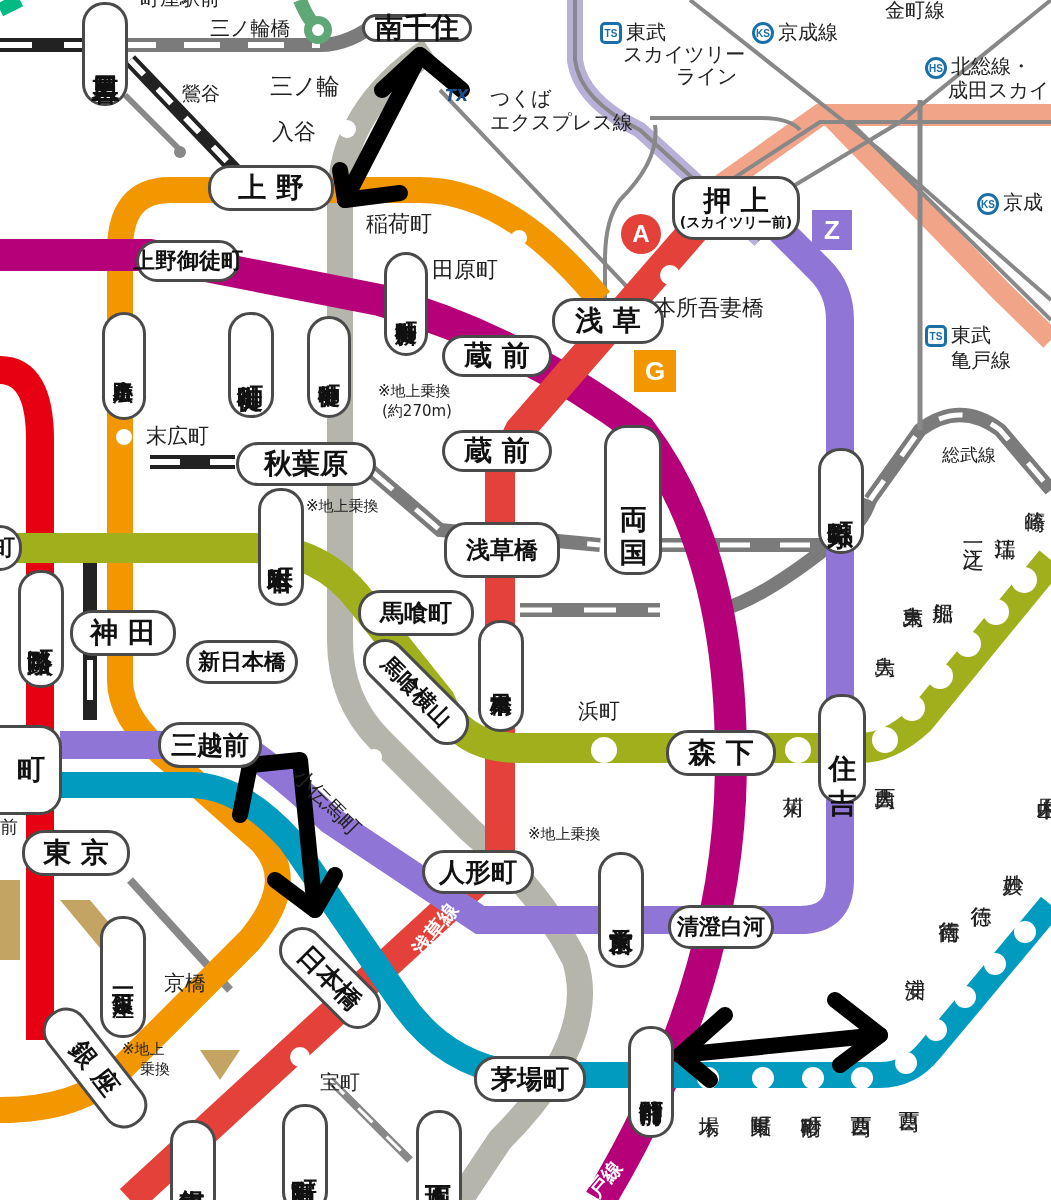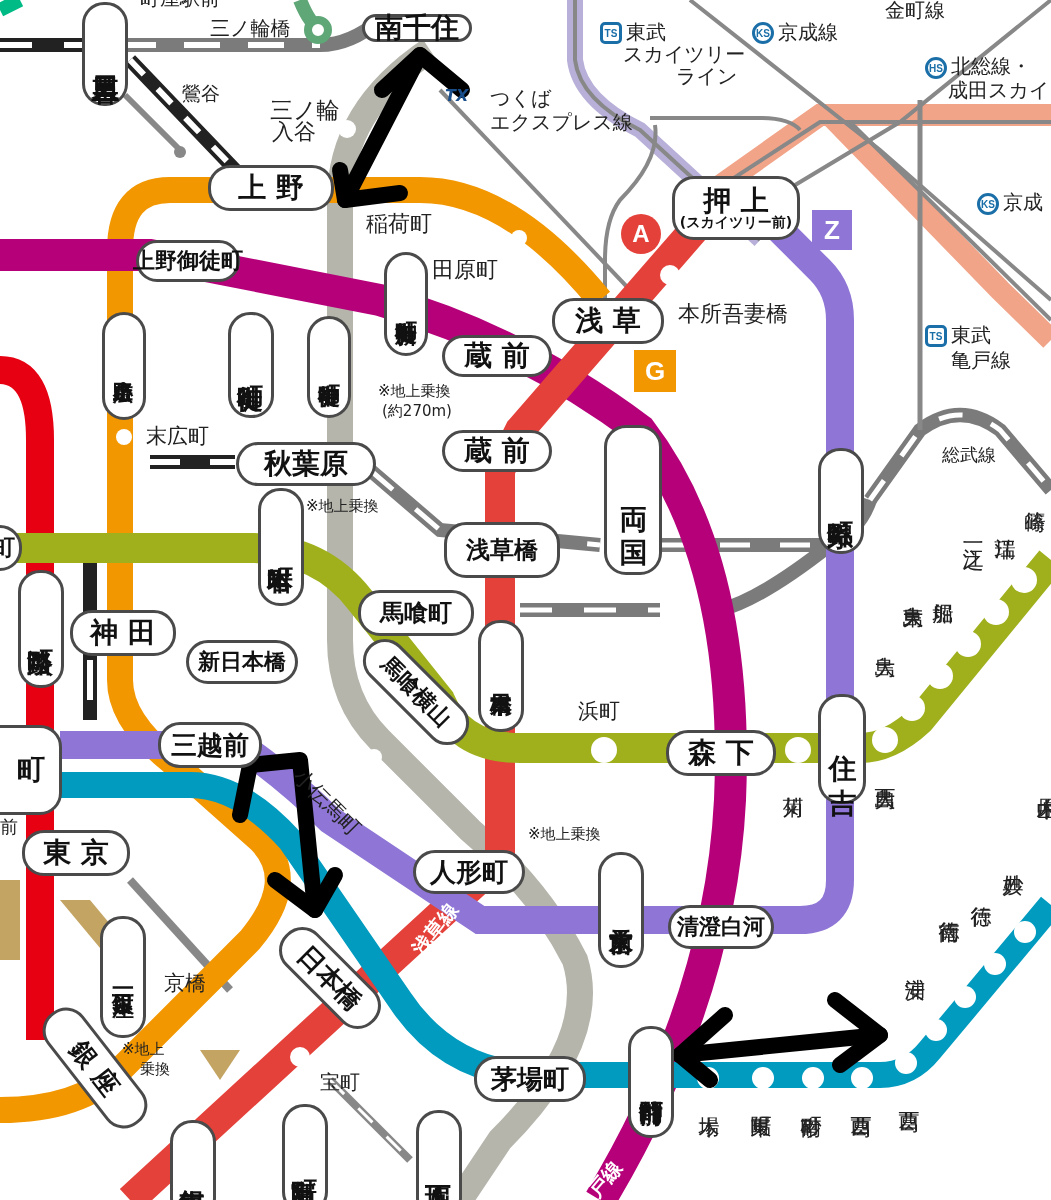--- a/index.html
+++ b/index.html
@@ -180,42 +180,42 @@
 <div class="stn v" style="left:18px;top:570px;width:46px;height:118px;font-size:26px;">淡路町</div>
 <div class="stn" style="left:70px;top:610px;width:106px;height:46px;">神 田</div>
 <div class="stn" style="left:186px;top:640px;width:112px;height:44px;font-size:22px;">新日本橋</div>
 <div class="stn" style="left:358px;top:590px;width:116px;height:46px;font-size:24px;">馬喰町</div>
 <div class="stn" style="left:350px;top:670px;width:132px;height:44px;font-size:22px;transform:rotate(45deg);">馬喰横山</div>
 <div class="stn v" style="left:478px;top:620px;width:46px;height:112px;font-size:22px;">東日本橋</div>
 <div class="stn" style="left:158px;top:722px;width:104px;height:46px;font-size:26px;">三越前</div>
 <div class="stn" style="left:666px;top:730px;width:110px;height:46px;">森 下</div>
 <div class="stn v" style="left:818px;top:694px;width:48px;height:110px;font-size:28px;">住 吉</div>
 <div class="stn" style="left:22px;top:830px;width:108px;height:46px;">東 京</div>
-<div class="stn" style="left:413px;top:850px;width:112px;height:44px;font-size:26px;">人形町</div>
+<div class="stn" style="left:422px;top:850px;width:112px;height:44px;font-size:26px;">人形町</div>
 <div class="stn v" style="left:598px;top:852px;width:46px;height:116px;font-size:24px;">水天宮前</div>
 <div class="stn" style="left:668px;top:905px;width:106px;height:44px;font-size:22px;">清澄白河</div>
 <div class="stn" style="left:268px;top:955px;width:124px;height:46px;font-size:26px;transform:rotate(45deg);">日本橋</div>
 <div class="stn v" style="left:100px;top:916px;width:46px;height:122px;font-size:22px;">銀座一丁目</div>
 <div class="stn" style="left:25px;top:1045px;width:140px;height:46px;font-size:26px;transform:rotate(52deg);">銀 座</div>
 <div class="stn" style="left:474px;top:1056px;width:112px;height:46px;font-size:26px;">茅場町</div>
 <div class="stn v" style="left:628px;top:1026px;width:46px;height:112px;font-size:24px;">門前仲町</div>
 <div class="stn v" style="left:170px;top:1120px;width:46px;height:100px;font-size:26px;">東銀座</div>
 <div class="stn v" style="left:282px;top:1104px;width:46px;height:110px;font-size:26px;">新富町</div>
 <div class="stn v" style="left:416px;top:1110px;width:46px;height:110px;font-size:26px;">八丁堀</div>
 <div class="stn" style="left:-30px;top:725px;width:92px;height:90px;justify-content:flex-end;padding-right:14px;font-size:28px;">町</div>
 <div class="stn" style="left:-30px;top:525px;width:52px;height:46px;justify-content:flex-end;padding-right:4px;font-size:22px;">町</div>
 <div class="lbl" style="left:0px;top:818px;font-size:18px;">前</div>
 
 <div class="lbl" style="left:210px;top:18px;font-size:20px;">三ノ輪橋</div>
 <div class="lbl" style="left:182px;top:84px;font-size:19px;">鶯谷</div>
-<div class="lbl" style="left:270px;top:74px;font-size:23px;margin-top:24px;">三ノ輪</div>
+<div class="lbl" style="left:270px;top:74px;font-size:23px;">三ノ輪</div>
 <div class="lbl" style="left:272px;top:120px;font-size:22px;font-family:Liberation Serif, serif;">入谷</div>
 <div class="lbl" style="left:366px;top:212px;font-size:22px;">稲荷町</div>
 <div class="lbl" style="left:432px;top:258px;font-size:22px;">田原町</div>
-<div class="lbl" style="left:678px;top:296px;font-size:22px;margin-top:6px;">本所吾妻橋</div>
+<div class="lbl" style="left:654px;top:296px;font-size:22px;">本所吾妻橋</div>
 <div class="lbl" style="left:146px;top:425px;font-size:21px;">末広町</div>
 <div class="lbl" style="left:578px;top:700px;font-size:21px;">浜町</div>
 <div class="vlbl" style="left:782px;top:780px;">菊川</div>
 <div class="lbl" style="left:305px;top:765px;font-size:21px;transform:rotate(45deg);transform-origin:left top;">小伝馬町</div>
 <div class="lbl" style="left:164px;top:972px;font-size:21px;">京橋</div>
 <div class="lbl" style="left:320px;top:1072px;font-size:20px;">宝町</div>
 <div class="vlbl" style="left:874px;top:640px;">大島</div>
 <div class="vlbl" style="left:902px;top:590px;">東大島</div>
 <div class="vlbl" style="left:932px;top:587px;">船堀</div>
 <div class="vlbl" style="left:962px;top:532px;">一之江</div>

